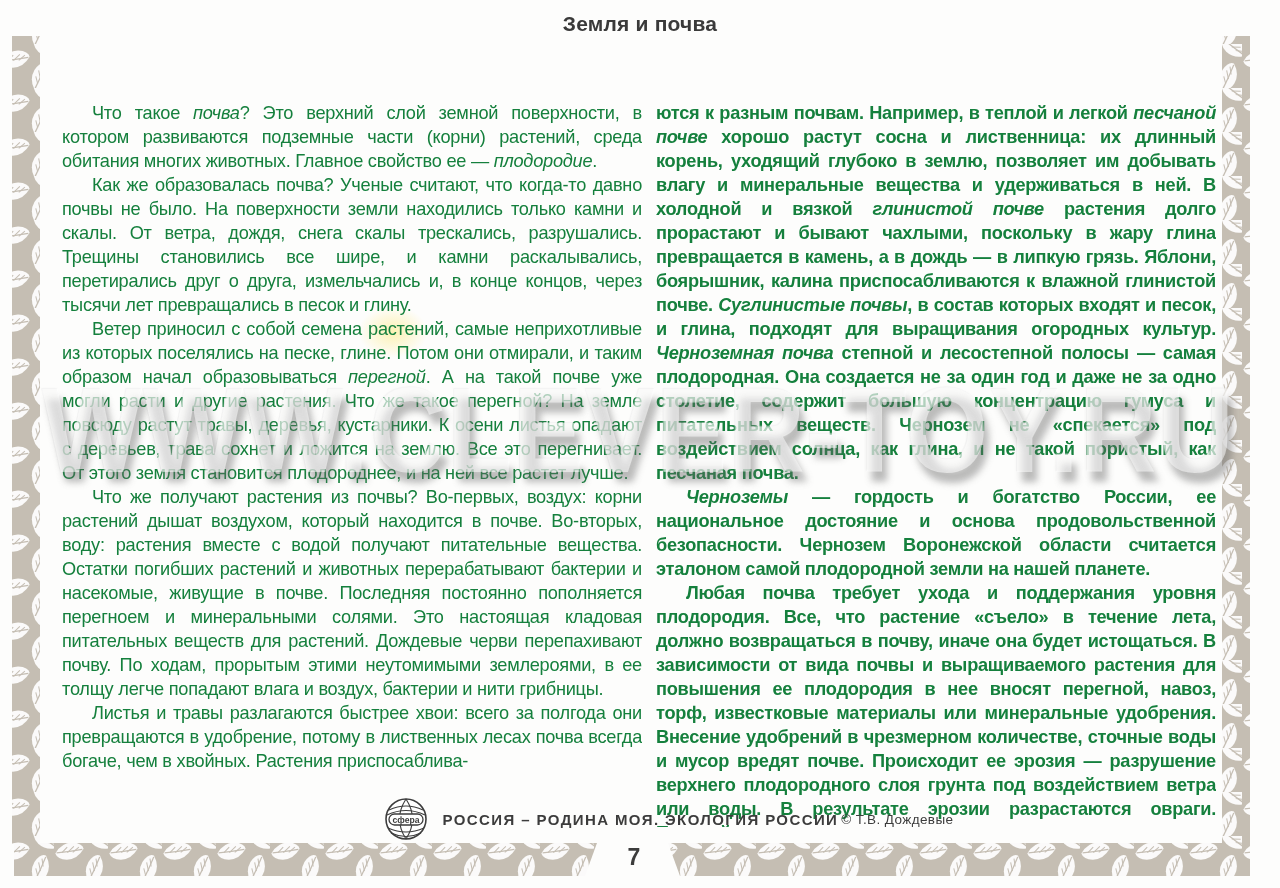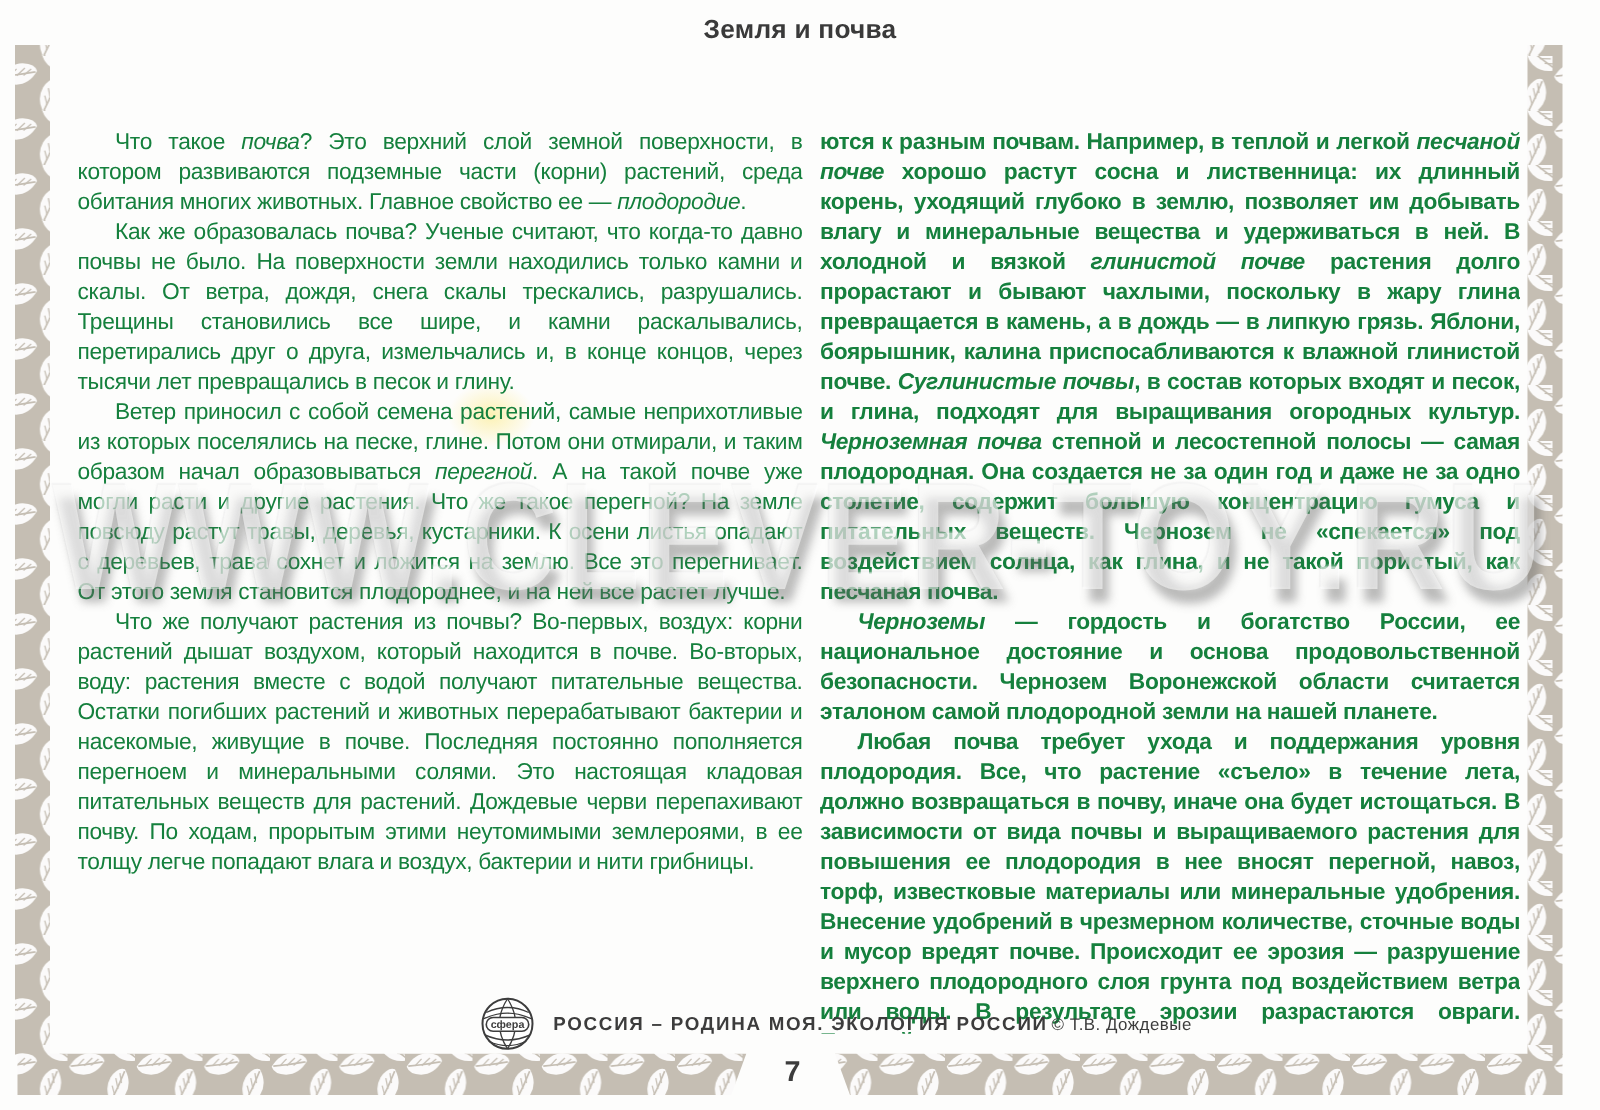--- a/index.html
+++ b/index.html
@@ -97,20 +97,21 @@
 
   <div class="title">Земля и почва</div>
 
   <div class="hl-spot" style="left:358px;top:306px;width:70px;height:52px;"></div>
 
   <div class="col col-left">
     <p style="text-indent: 30px;"><span>Что такое </span><em>почва</em><span>? Это верхний слой земной поверхности, в котором развиваются подземные части (корни) растений, среда обитания многих животных. Главное свойство ее — </span><em>плодородие</em><span>.</span></p>
     <p style="text-indent: 30px;"><span>Как же образовалась почва? Ученые считают, что когда-то давно почвы не было. На поверхности земли находились только камни и скалы. От ветра, дождя, снега скалы трескались, разрушались. Трещины становились все шире, и камни раскалывались, перетирались друг о друга, измельчались и, в конце концов, через тысячи лет превращались в песок и глину.</span></p>
     <p style="text-indent: 30px;"><span>Ветер приносил с собой семена растений, самые неприхотливые из которых поселялись на песке, глине. Потом они отмирали, и таким образом начал образовываться </span><em>перегной</em><span>. А на такой почве уже могли расти и другие растения. Что же такое перегной? На земле повсюду растут травы, деревья, кустарники. К осени листья опадают с деревьев, трава сохнет и ложится на землю. Все это перегнивает. От этого земля становится плодороднее, и на ней все растет лучше.</span></p>
     <p style="text-indent: 30px;"><span>Что же получают растения из почвы? Во-первых, воздух: корни растений дышат воздухом, который находится в почве. Во-вторых, воду: растения вместе с водой получают питательные вещества. Остатки погибших растений и животных перерабатывают бактерии и насекомые, живущие в почве. Последняя постоянно пополняется перегноем и минеральными солями. Это настоящая кладовая питательных веществ для растений. Дождевые черви перепахивают почву. По ходам, прорытым этими неутомимыми землероями, в ее толщу легче попадают влага и воздух, бактерии и нити грибницы.</span></p>
+    <p style="text-indent: 30px;"><span>Листья и травы разлагаются быстрее хвои: всего за полгода они превращаются в удобрение, потому в лиственных лесах почва всегда богаче, чем в хвойных. Растения приспосаблива-</span></p>
   </div>
 
   <div class="col col-right">
     <p style="text-indent: 0px;"><span>ются к разным почвам. Например, в теплой и легкой </span><em>песчаной почве</em><span> хорошо растут сосна и лиственница: их длинный корень, уходящий глубоко в землю, позволяет им добывать влагу и минеральные вещества и удерживаться в ней. В холодной и вязкой </span><em>глинистой почве</em><span> растения долго прорастают и бывают чахлыми, поскольку в жару глина превращается в камень, а в дождь — в липкую грязь. Яблони, боярышник, калина приспосабливаются к влажной глинистой почве. </span><em>Суглинистые почвы</em><span>, в состав которых входят и песок, и глина, подходят для выращивания огородных культур. </span><em>Черноземная почва</em><span> степной и лесостепной полосы — самая плодородная. Она создается не за один год и даже не за одно столетие, содержит большую концентрацию гумуса и питательных веществ. Чернозем не «спекается» под воздействием солнца, как глина, и не такой пористый, как песчаная почва.</span></p>
     <p style="text-indent: 30px;"><em>Черноземы</em><span> — гордость и богатство России, ее национальное достояние и основа продовольственной безопасности. Чернозем Воронежской области считается эталоном самой плодородной земли на нашей планете.</span></p>
     <p style="text-indent: 30px;"><span>Любая почва требует ухода и поддержания уровня плодородия. Все, что растение «съело» в течение лета, должно возвращаться в почву, иначе она будет истощаться. В зависимости от вида почвы и выращиваемого растения для повышения ее плодородия в нее вносят перегной, навоз, торф, известковые материалы или минеральные удобрения. Внесение удобрений в чрезмерном количестве, сточные воды и мусор вредят почве. Происходит ее эрозия — разрушение верхнего плодородного слоя грунта под воздействием ветра или воды. В результате эрозии разрастаются овраги. Постройка искусственных плотин, водохранилищ, каналов приводит к заболачиванию или засаливанию почв.</span></p>
   </div>
 
   <div class="watermark">WWW.CLEVER-TOY.RU</div>
 

